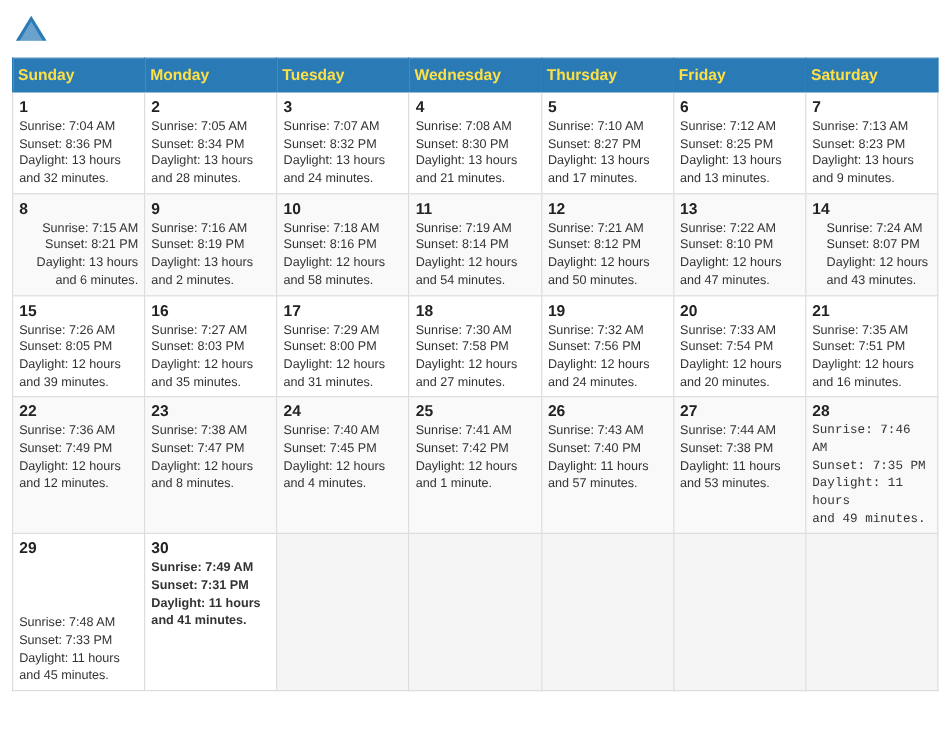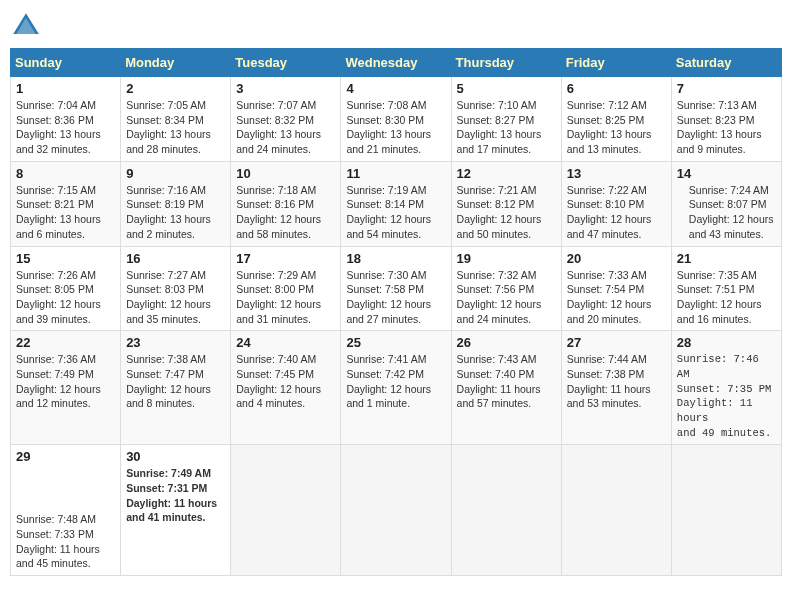--- a/index.html
+++ b/index.html
@@ -52,21 +52,21 @@
       font-size: 14px;
       color: #555;
     }
     .calendar-table {
       width: 100%;
       border-collapse: collapse;
       font-size: 11px;
     }
     .calendar-table thead tr th {
       background-color: #2a7ab5;
-      color: #fef9c3;
+      color: #fde047;
       padding: 6px 4px;
       text-align: left;
       font-size: 13px;
       font-weight: bold;
       border: 1px solid #2a7ab5;
     }
     .calendar-table tbody tr td {
       border: 1px solid #ddd;
       vertical-align: top;
       padding: 4px 5px;
@@ -173,21 +173,21 @@
           <span class="day-number">7</span>
           <div class="day-info" style="white-space: pre-line;">Sunrise: 7:13 AM
 Sunset: 8:23 PM
 Daylight: 13 hours
 and 9 minutes.</div>
         </td>
       </tr>
       <tr>
         <td>
           <span class="day-number">8</span>
-          <div class="day-info" style="white-space: pre-line;">Sunrise: 7:15 AM
+          <div class="day-info" style="white-space: pre-line; text-align: right;">Sunrise: 7:15 AM
 Sunset: 8:21 PM
 Daylight: 13 hours
 and 6 minutes.</div>
         </td>
         <td>
           <span class="day-number">9</span>
           <div class="day-info" style="white-space: pre-line;">Sunrise: 7:16 AM
 Sunset: 8:19 PM
 Daylight: 13 hours
 and 2 minutes.</div>

